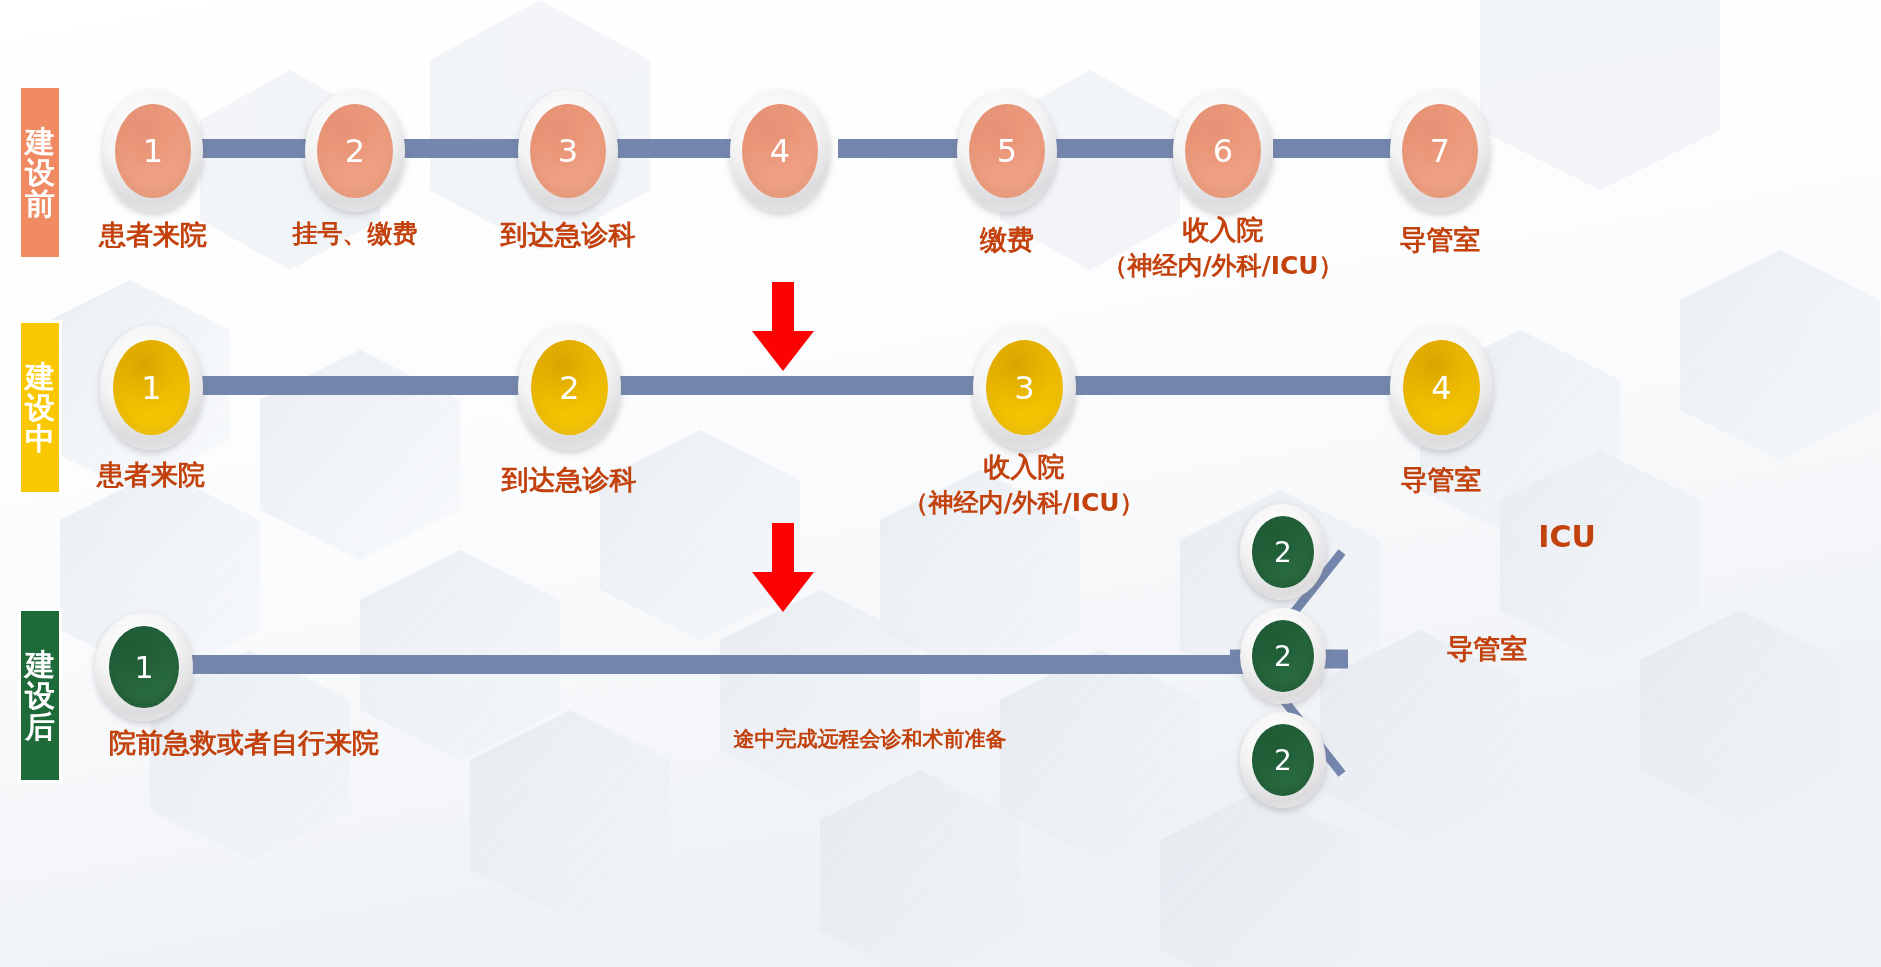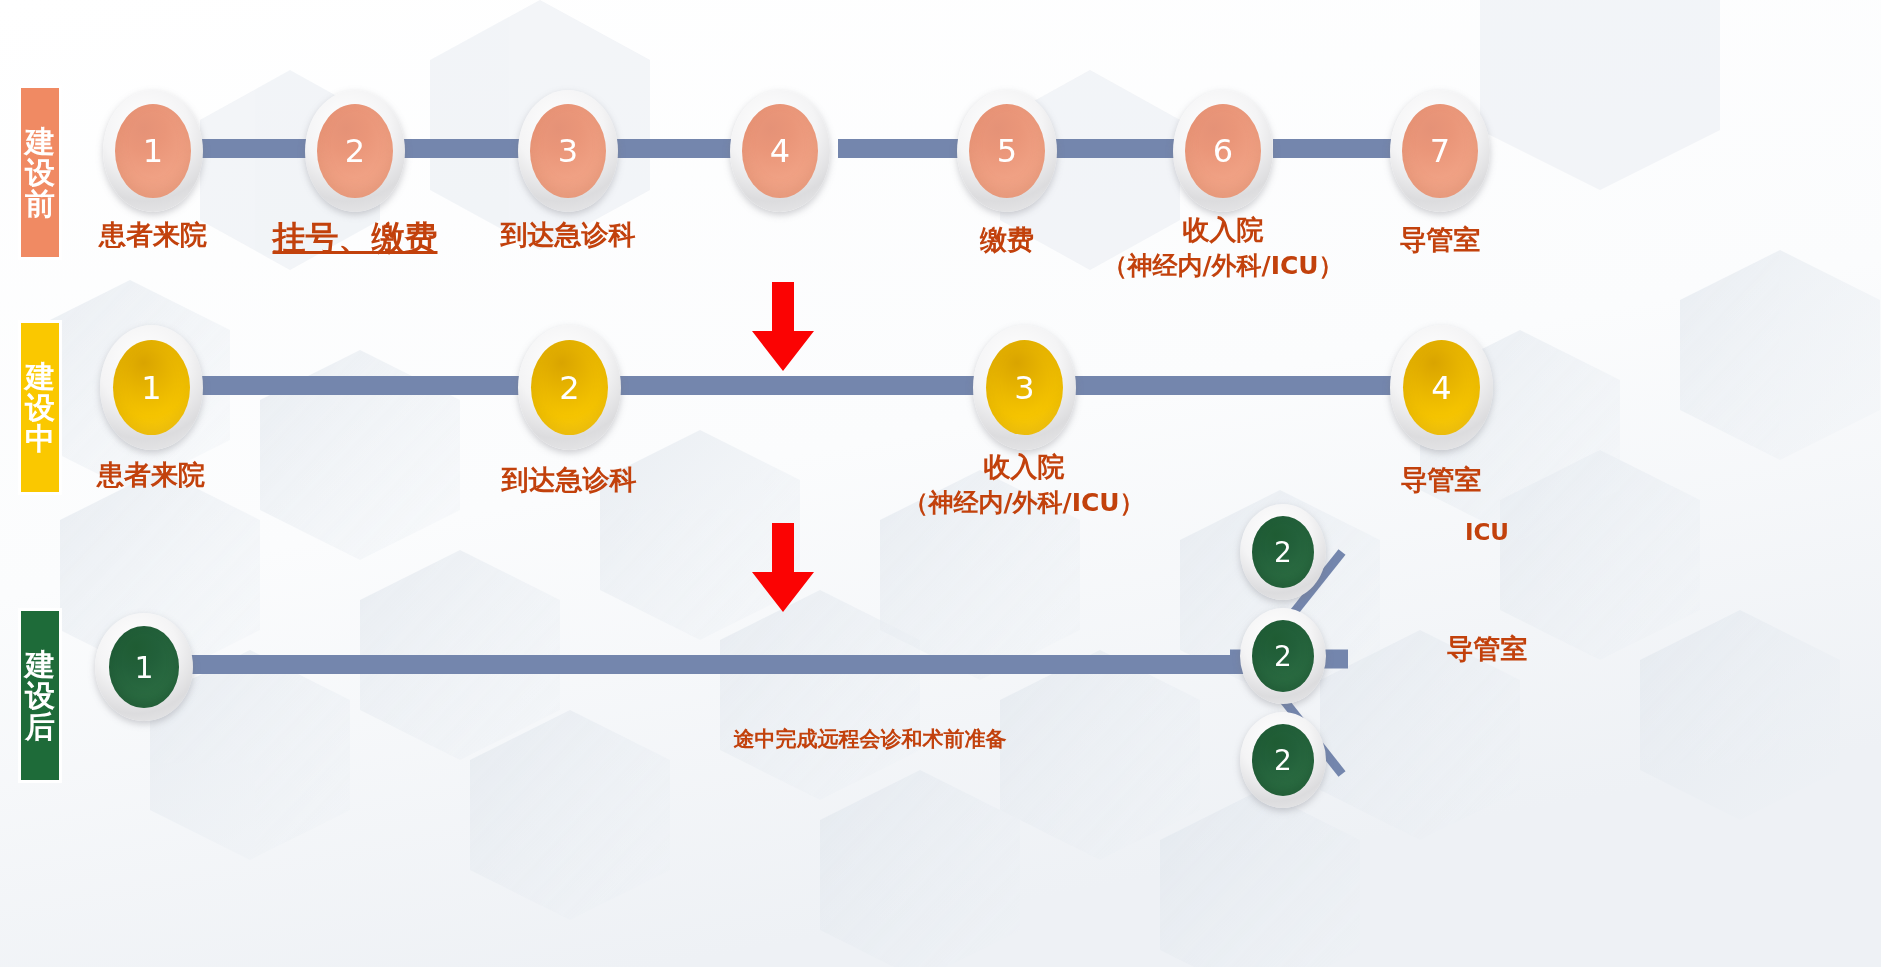--- a/index.html
+++ b/index.html
@@ -182,21 +182,21 @@
     </div>
   </div>
   <div class="node orange" style="left:1390px;top:90px;width:100px;height:122px;">
     <div class="ring"></div>
     <div class="disc" style="left:12px;top:14px;right:12px;bottom:14px;font-size:32px;">
       <span>7</span>
     </div>
   </div>
 
   <div class="lbl" style="left:53px;top:219px;width:200px;font-size:27px;">患者来院</div>
-  <div class="lbl" style="left:230px;top:219px;width:250px;font-size:33px;text-decoration:underline;">挂号、缴费</div>
+  <div class="lbl" style="left:230px;top:219px;width:250px;font-size:25px;">挂号、缴费</div>
   <div class="lbl" style="left:443px;top:219px;width:250px;font-size:27px;">到达急诊科</div>
   <div class="lbl" style="left:907px;top:224px;width:200px;font-size:27px;">缴费</div>
   <div class="lbl" style="left:1123px;top:214px;width:200px;font-size:27px;">收入院</div>
   <div class="lbl" style="left:1073px;top:251px;width:300px;font-size:25px;">（神经内/外科/ICU）</div>
   <div class="lbl" style="left:1340px;top:224px;width:200px;font-size:27px;">导管室</div>
 
   <div class="arrow" style="left:748px;top:282px;width:70px;height:90px;">
     <svg viewBox="0 0 70 90" xmlns="http://www.w3.org/2000/svg">
       <polygon points="24,0 46,0 46,49 66,49 35,89 4,49 24,49" fill="#fb0303"></polygon>
     </svg>
@@ -292,18 +292,19 @@
       <span>2</span>
     </div>
   </div>
   <div class="node green" style="left:1240px;top:712px;width:86px;height:96px;">
     <div class="ring"></div>
     <div class="disc" style="left:12px;top:12px;right:12px;bottom:12px;font-size:28px;">
       <span>2</span>
     </div>
   </div>
 
+  <div class="lbl" style="left:34px;top:727px;width:420px;font-size:27px;">院前急救或者自行来院</div>
   <div class="lbl" style="left:560px;top:727px;width:620px;font-size:21px;">途中完成远程会诊和术前准备</div>
 
-  <div class="lbl" style="left:1352px;top:519px;width:270px;font-size:23px;">ICU</div>
+  <div class="lbl" style="left:1432px;top:519px;width:270px;font-size:30px;">ICU</div>
   <div class="lbl" style="left:1352px;top:633px;width:270px;font-size:27px;">导管室</div>
 
 </div>
 
 </body></html>

